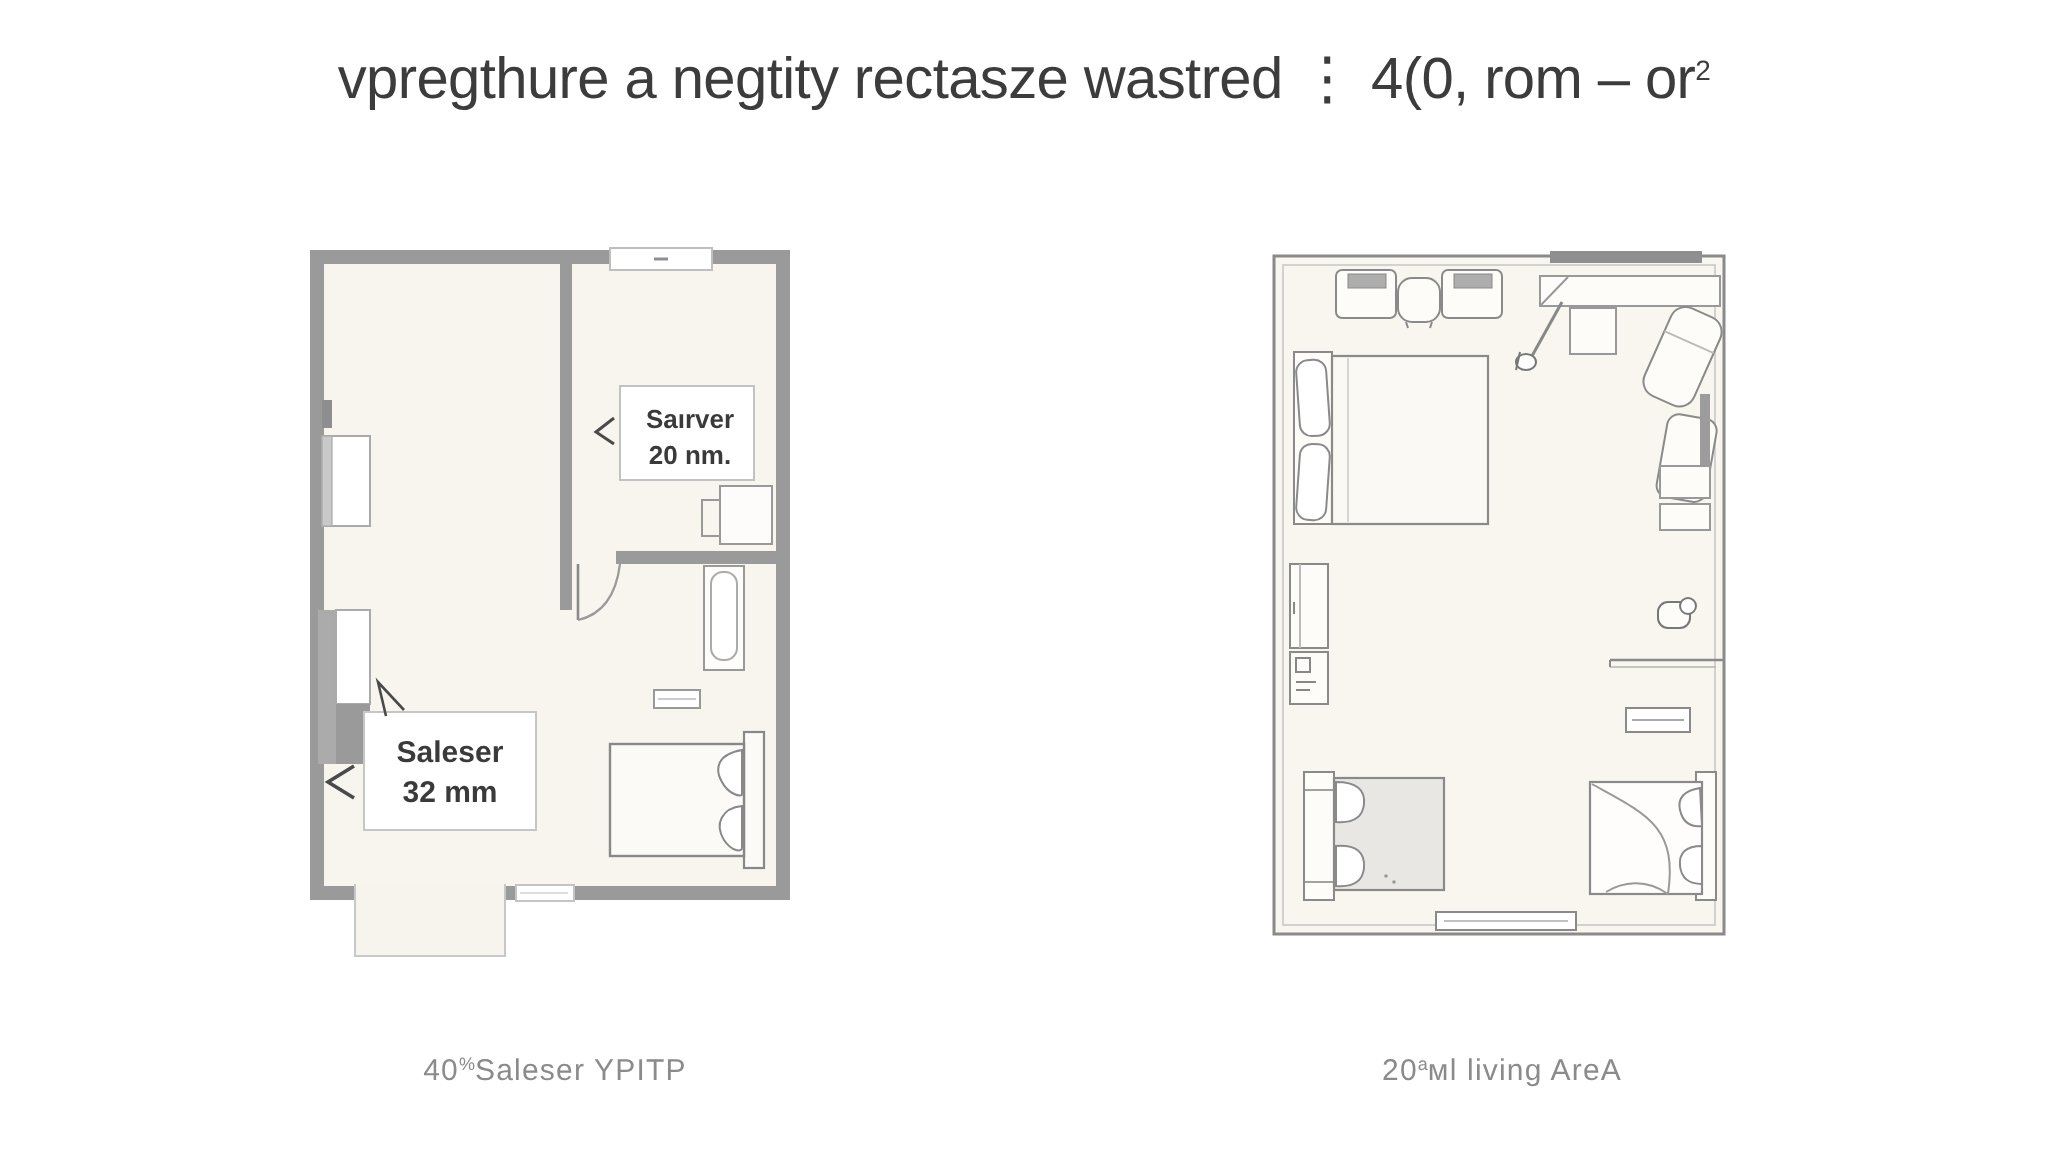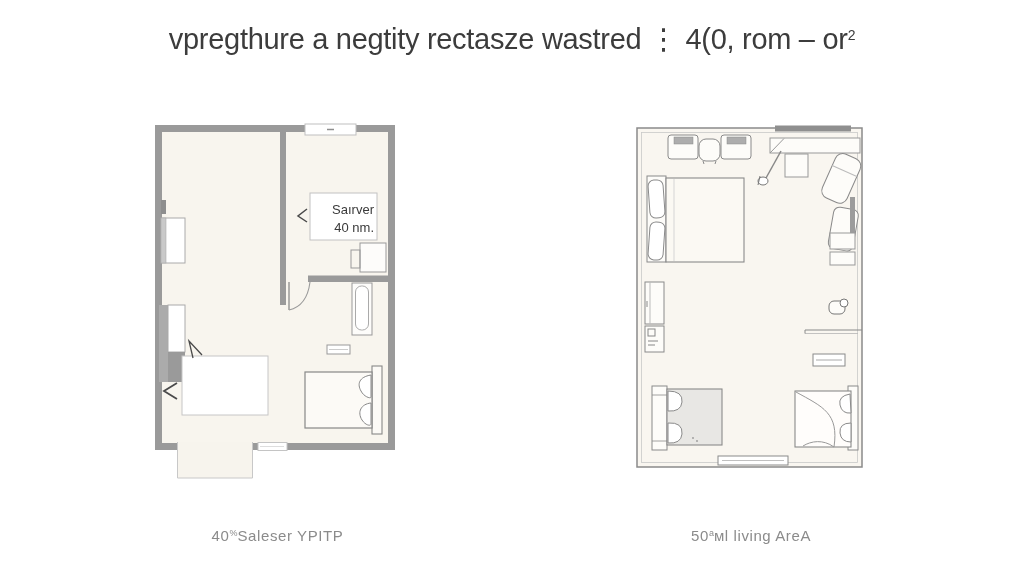--- a/index.html
+++ b/index.html
@@ -3,21 +3,21 @@
 <meta charset="utf-8">
 <style>
   html,body{margin:0;padding:0;width:1024px;height:585px;background:#ffffff;overflow:hidden;
     font-family:"Liberation Sans","DejaVu Sans",sans-serif;}
   .canvas{position:relative;width:1024px;height:450px;background:#ffffff;}
   .title{position:absolute;top:22px;left:0;width:1024px;text-align:center;
     font-size:29px;font-weight:400;color:#3c3c3c;letter-spacing:-0.3px;white-space:nowrap;}
   .title sup{font-size:14px;vertical-align:9px;}
   .plan{position:absolute;}
   .plan svg{display:block;}
-  .room-label{position:absolute;text-align:right;color:#3a3a3a;line-height:1.35;}
+  .room-label{position:absolute;text-align:center;color:#3a3a3a;line-height:1.35;font-weight:bold;}
   .room-label .l1,.room-label .l2{display:block;}
   .label-upper{left:316px;top:201px;width:58px;font-size:13px;}
   .label-lower{left:186px;top:367px;width:78px;font-size:15px;}
   .caption{position:absolute;top:527px;text-align:center;color:#8b8b8b;font-size:15px;letter-spacing:0.6px;}
   .caption sup{font-size:9px;vertical-align:5px;letter-spacing:0;}
   .caption-left{left:155px;width:245px;}
   .caption-right{left:633px;width:236px;}
 </style>
 </head>
 <body>
@@ -98,21 +98,25 @@
       <g>
         <rect x="27" y="236" width="86" height="59" fill="#ffffff" stroke="#c6c6c6" stroke-width="1"></rect>
         <path d="M38,238 L34,221 L47,235" fill="none" stroke="#4a4a4a" stroke-width="1.3"></path>
         <path d="M22,263 L9,271 L22,279" fill="none" stroke="#4a4a4a" stroke-width="1.8"></path>
       </g>
     </svg>
   </div>
 
   <div class="room-label label-upper">
     <span class="l1">Saırver</span>
-    <span class="l2">40 nm.</span>
+    <span class="l2">20 nm.</span>
+  </div>
+  <div class="room-label label-lower">
+    <span class="l1">Saleser</span>
+    <span class="l2">32 mm</span>
   </div>
 
   <div class="plan" style="left:633px;top:123px;width:236px;height:350px;">
     <svg width="236" height="350" viewBox="0 0 236 350">
 
       <g>
         <rect x="4" y="5" width="225" height="339" fill="#f9f6f0" stroke="#8a8a8a" stroke-width="1.5"></rect>
         <rect x="8.5" y="9.5" width="216" height="330" fill="none" stroke="#c9c9c9" stroke-width="0.8"></rect>
       </g>
 
@@ -216,16 +220,16 @@
         <rect x="85" y="333" width="70" height="9" fill="#ffffff" stroke="#8a8a8a" stroke-width="1"></rect>
         <line x1="89" y1="337.5" x2="151" y2="337.5" stroke="#c0c0c0" stroke-width="1"></line>
       </g>
     </svg>
   </div>
 
   <div class="caption caption-left">
     <span>40</span><sup>%</sup><span>Saleser YPITP</span>
   </div>
   <div class="caption caption-right">
-    <span>50</span><sup>a</sup><span>ᴍl living AreA</span>
+    <span>20</span><sup>a</sup><span>ᴍl living AreA</span>
   </div>
 
 </div>
 
 </body></html>

